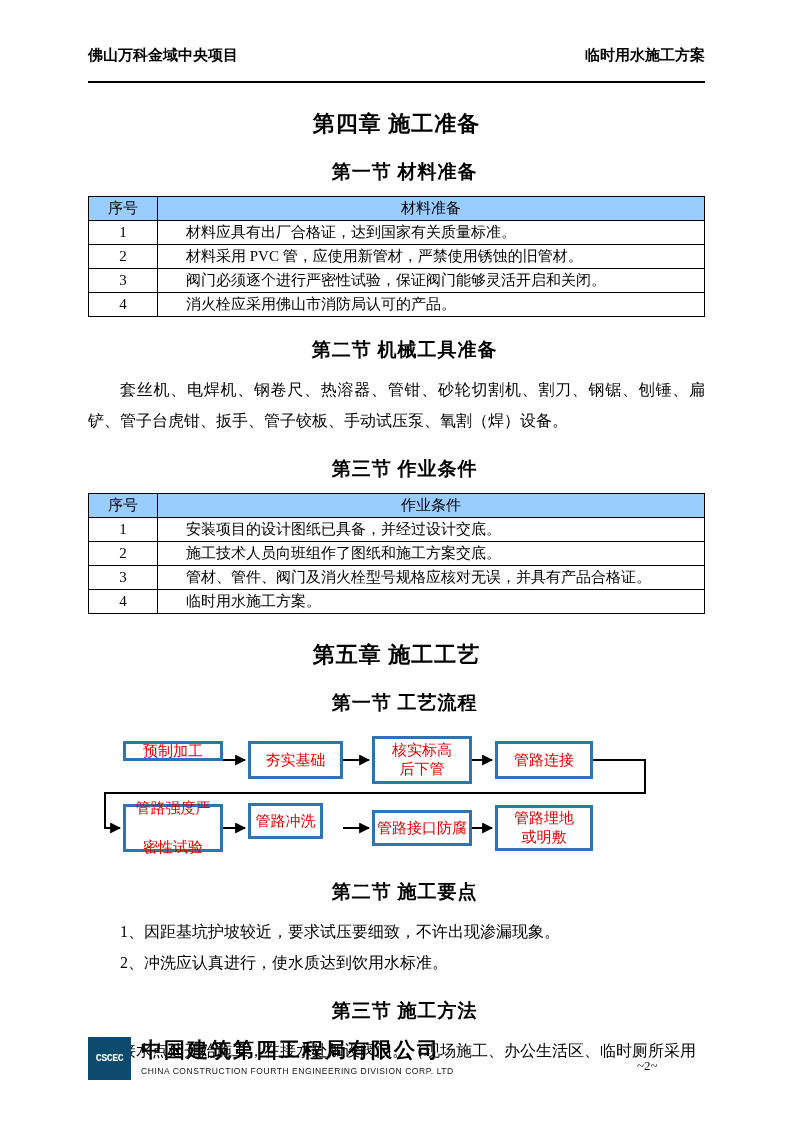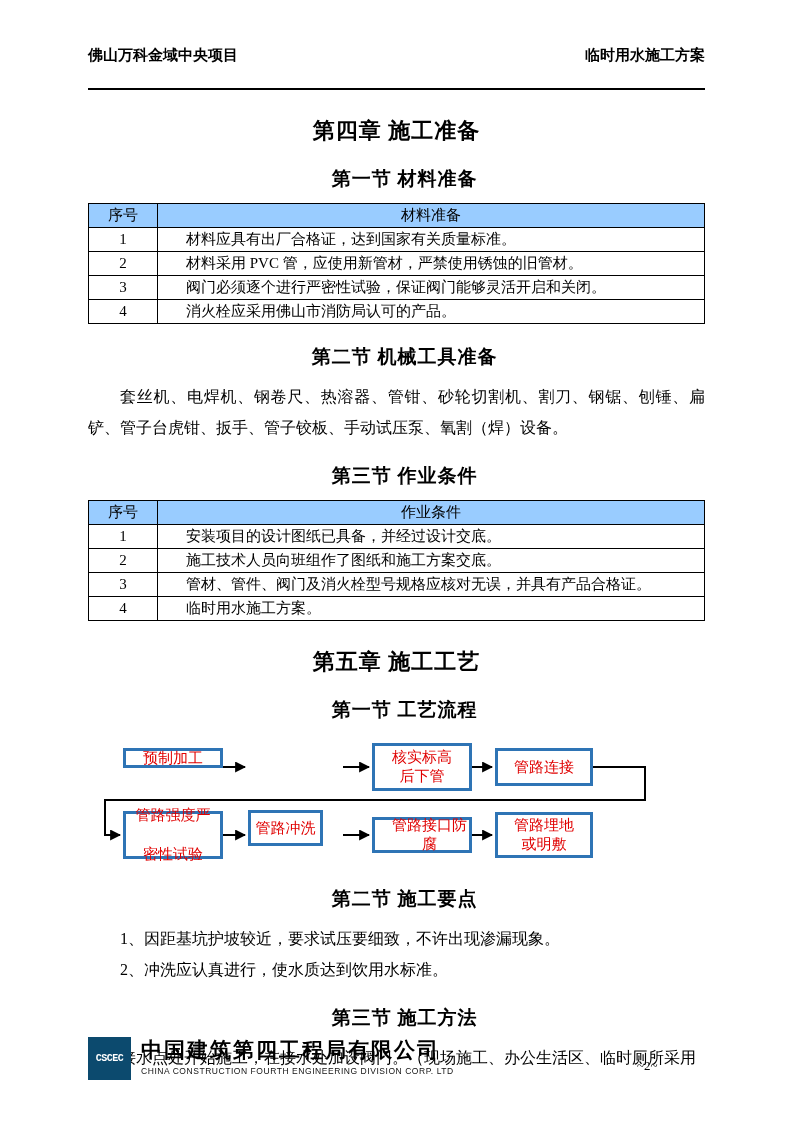--- a/index.html
+++ b/index.html
@@ -15,21 +15,21 @@
     overflow: hidden;
   }
   
   .doc-header {
     margin: 46px 88px 0 88px;
     display: flex;
     justify-content: space-between;
     align-items: flex-end;
     font-size: 15px;
     font-weight: bold;
-    padding-bottom: 23px;
+    padding-bottom: 16px;
     border-bottom: 2px solid #000;
   }
   
   .chapter-title {
     text-align: center;
     font-size: 22px;
     font-weight: bold;
     margin: 26px 0 4px 0;
     letter-spacing: 1px;
   }
@@ -90,21 +90,21 @@
     text-align: center;
     font-size: 15px;
     line-height: 19px;
   }
   .b1 { left: 35px;  top: 14px; width: 100px; height: 20px; }
   .b2 { left: 160px; top: 14px; width: 95px;  height: 38px; }
   .b3 { left: 284px; top: 9px;  width: 100px; height: 48px; }
   .b4 { left: 407px; top: 14px; width: 98px;  height: 38px; }
   .b5 { left: 35px;  top: 77px; width: 100px; height: 48px; gap: 20px; }
   .b6 { left: 160px; top: 76px; width: 75px;  height: 36px; }
-  .b7 { left: 284px; top: 83px; width: 100px; height: 36px; padding-left: 15px; }
+  .b7 { left: 284px; top: 83px; width: 100px; height: 36px; }
   .b8 { left: 407px; top: 78px; width: 98px;  height: 46px; }
   
   .doc-footer {
     position: absolute;
     left: 88px;
     top: 1037px;
     display: flex;
     align-items: flex-start;
   }
   .logo-box {
@@ -214,20 +214,23 @@
       <path d="M255,33 H281" fill="none" stroke="#000" stroke-width="2" marker-end="url(#ah)"></path>
       <path d="M384,33 H404" fill="none" stroke="#000" stroke-width="2" marker-end="url(#ah)"></path>
       <path d="M505,33 H557 V66 H17 V101 H32" fill="none" stroke="#000" stroke-width="2" marker-end="url(#ah)"></path>
       <path d="M135,101 H157" fill="none" stroke="#000" stroke-width="2" marker-end="url(#ah)"></path>
       <path d="M255,101 H281" fill="none" stroke="#000" stroke-width="2" marker-end="url(#ah)"></path>
       <path d="M384,101 H404" fill="none" stroke="#000" stroke-width="2" marker-end="url(#ah)"></path>
     </svg>
     <div class="fbox b1">
       <span>预制加工</span>
     </div>
+    <div class="fbox b2">
+      <span>夯实基础</span>
+    </div>
     <div class="fbox b3">
       <span>核实标高</span>
       <span>后下管</span>
     </div>
     <div class="fbox b4">
       <span>管路连接</span>
     </div>
     <div class="fbox b5">
       <span>管路强度严</span>
       <span>密性试验</span>

